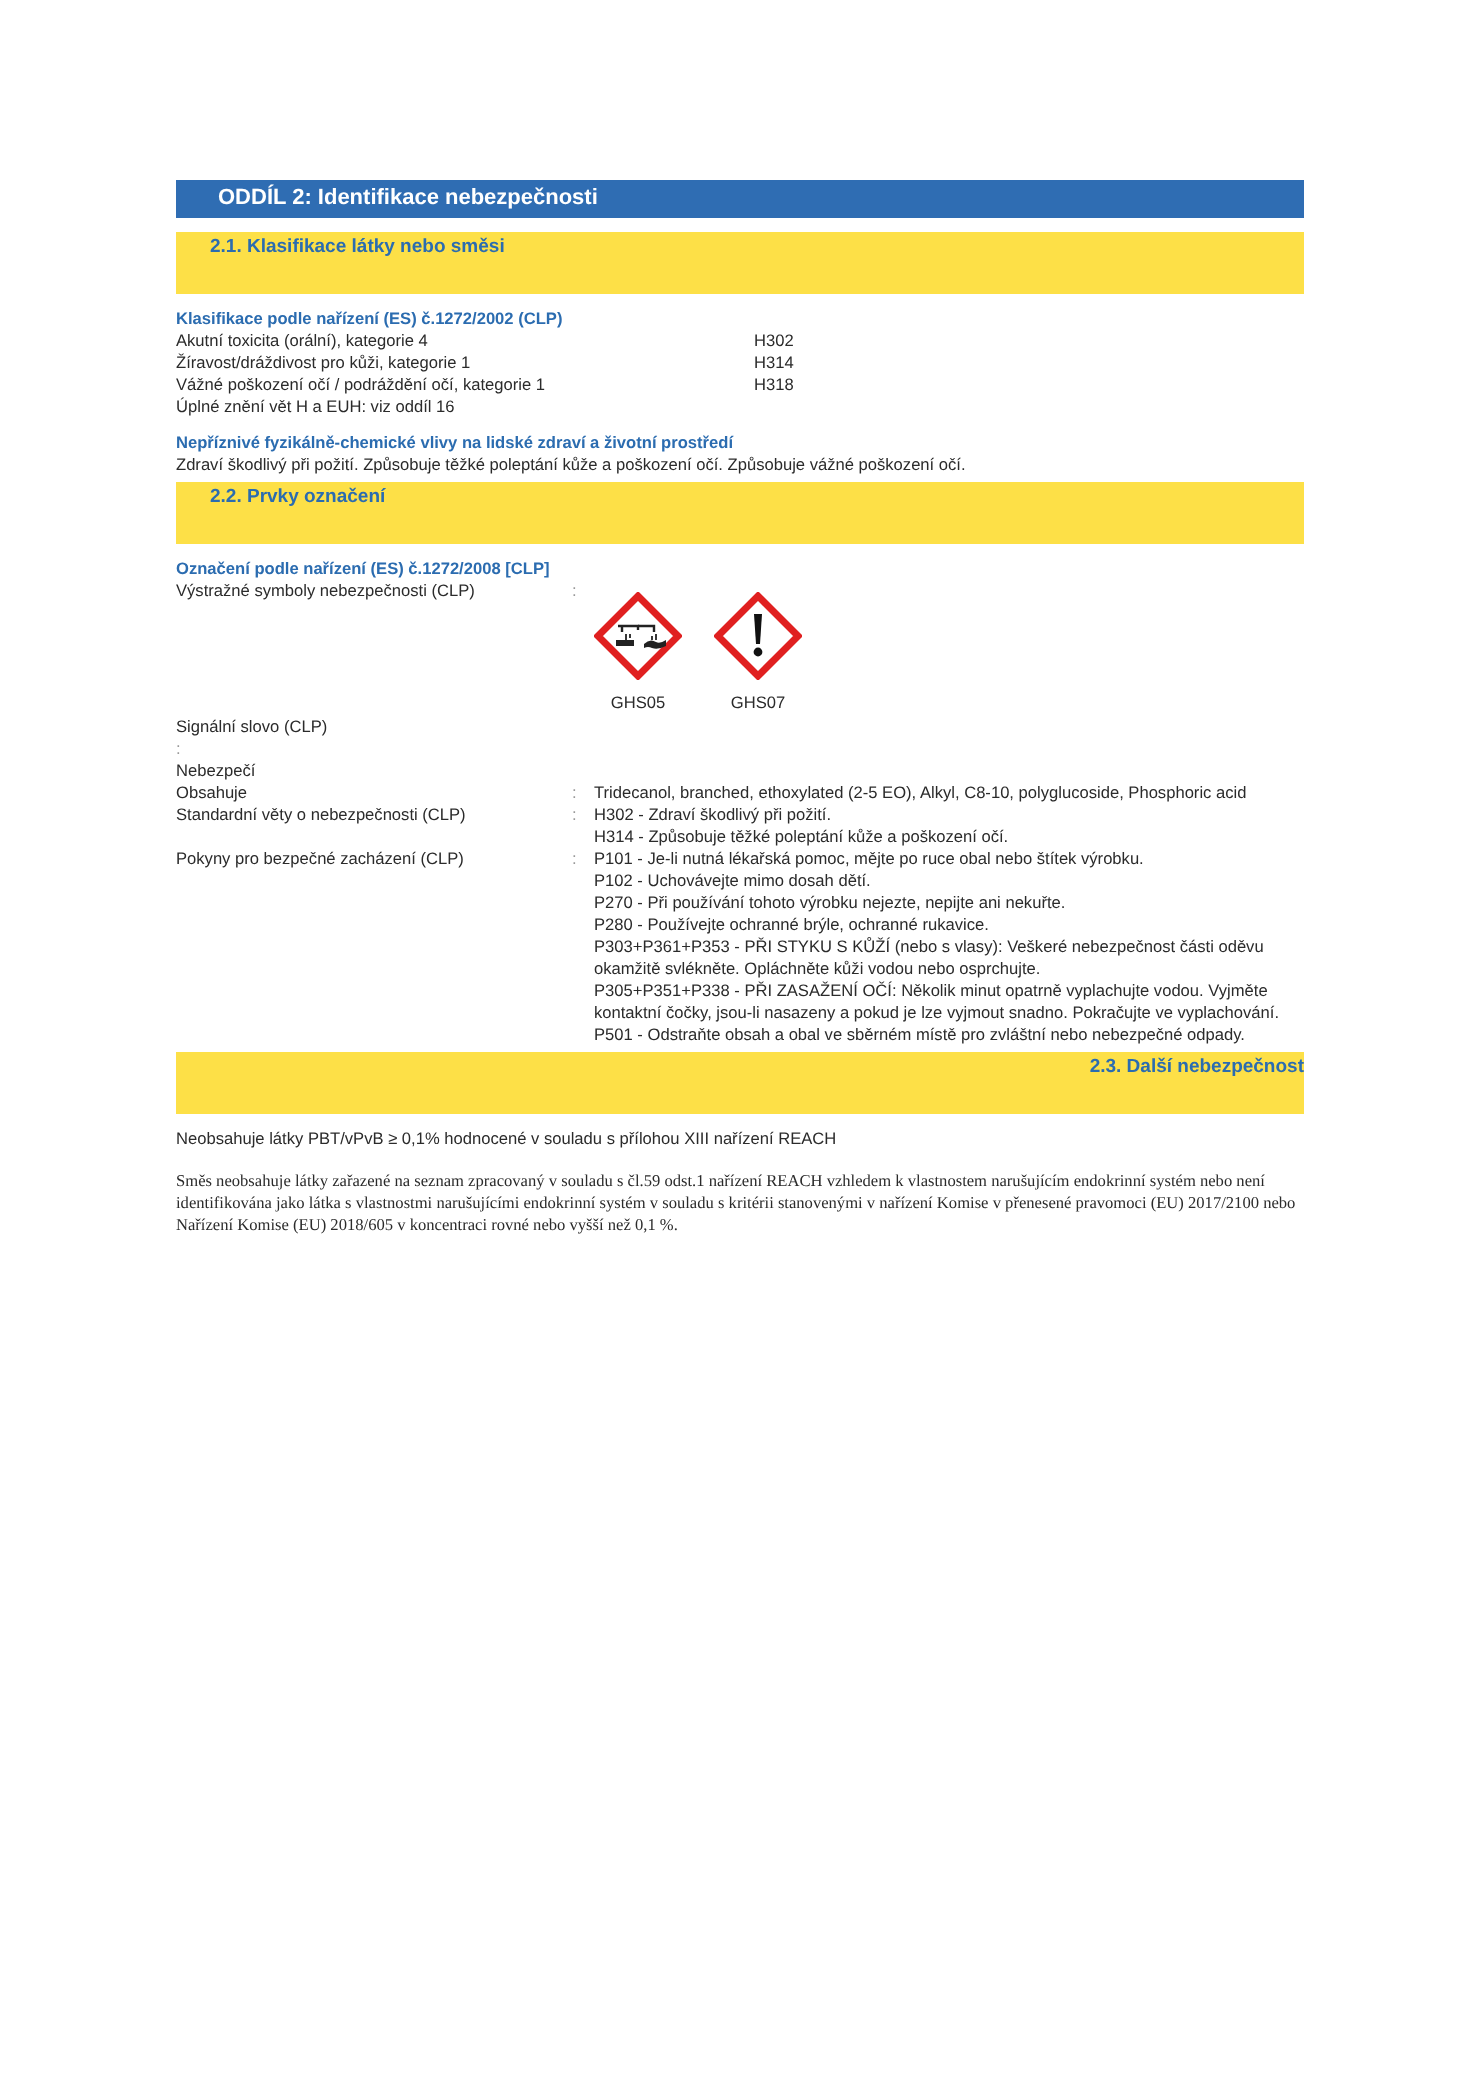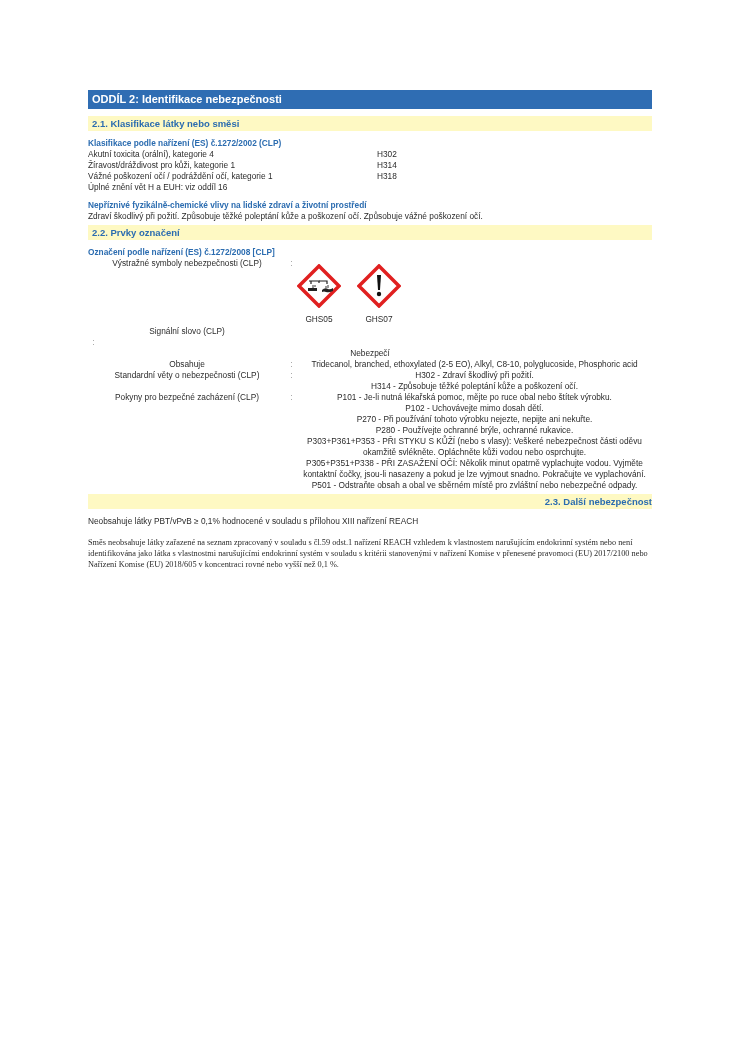--- a/index.html
+++ b/index.html
@@ -1,24 +1,24 @@
 <!DOCTYPE html>
 <html><head>
 <meta charset="utf-8">
 <style>
   html, body { margin: 0; padding: 0; background: #ffffff; }
   body { width: 740px; height: 1047px; position: relative; font-family: "Liberation Sans", sans-serif; color: #2b2b2b; font-size: 8.3px; }
   .page { position: absolute; left: 88px; top: 90px; width: 564px; }
-  .bar-main { background: #2f6db3; color: #ffffff; font-weight: bold; font-size: 11px; height: 19px; line-height: 19px; padding-left: 4px; }
-  .bar-sub { background: #fef9c3; color: #2b6cb0; font-weight: bold; font-size: 9.5px; height: 15px; line-height: 15px; padding-left: 4px; margin-top: 7px; }
+  .bar-main { background: #2f6db3; color: #ffffff; font-weight: bold; font-size: 11px; height: 19px; line-height: 19px; padding-left: 21px; }
+  .bar-sub { background: #fde047; color: #2b6cb0; font-weight: bold; font-size: 9.5px; height: 31px; line-height: 15px; padding-left: 17px; margin-top: 7px; }
   .sub-title { color: #2b6cb0; font-weight: bold; font-size: 8.3px; margin-top: 6px; line-height: 12px; }
   .line { line-height: 11px; }
   .cls-row { display: flex; line-height: 11px; }
   .cls-row .lbl { width: 289px; flex: none; }
-  .kv { display: flex; line-height: 11px; text-align: center; }
+  .kv { display: flex; line-height: 11px; }
   .kv .k { width: 198px; flex: none; }
   .kv .colon { width: 11px; flex: none; color: #999; }
   .kv .v { flex: 1; }
   .pict-wrap { display: flex; gap: 16px; margin-top: 4px; }
   .pict { width: 44px; display: flex; flex-direction: column; align-items: center; }
   .pict svg { width: 44px; height: 44px; }
   .pict .cap { margin-top: 6px; line-height: 10px; }
   .para { line-height: 11px; margin-top: 6px; }
   .gap10 { margin-top: 10px; font-family: Liberation Serif, serif; }
 </style>

